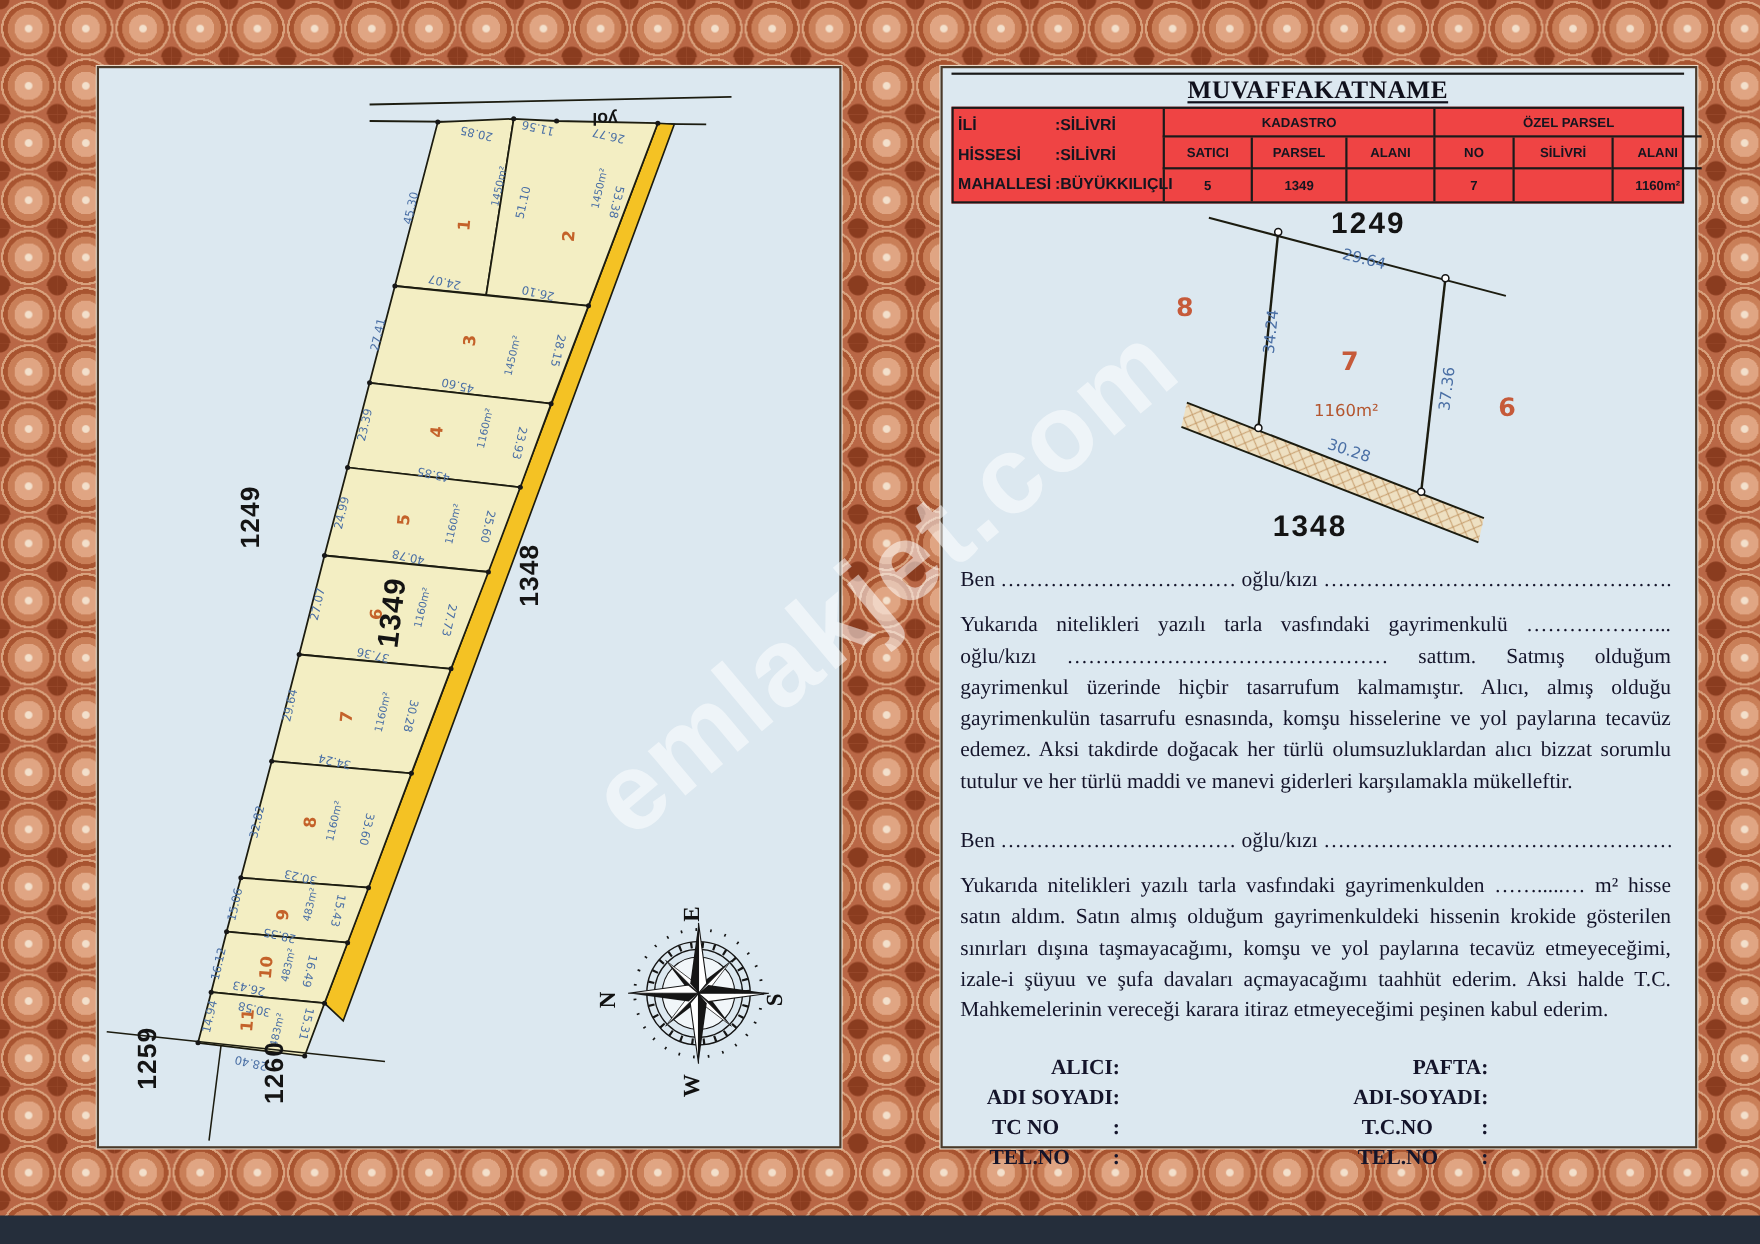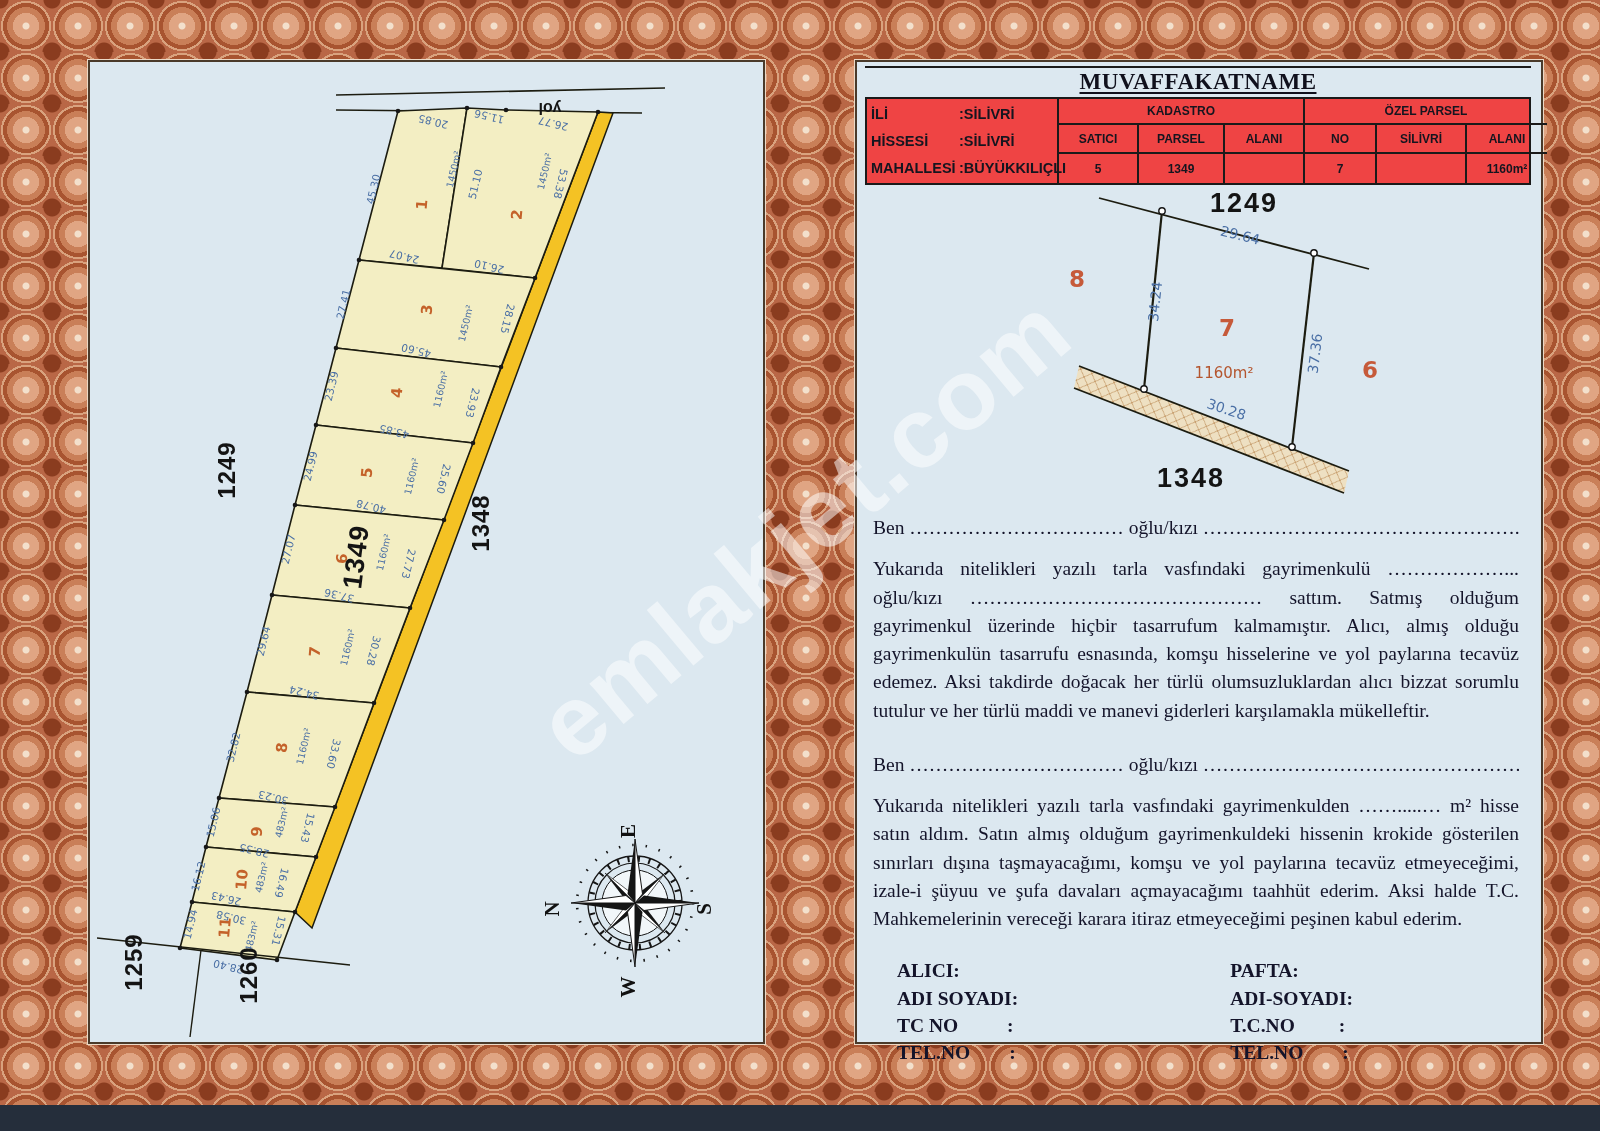--- a/index.html
+++ b/index.html
@@ -60,21 +60,21 @@
   .info-cell{grid-column:1; grid-row:1/4; border-left:none; display:flex; flex-direction:column; justify-content:space-around; padding:2px 4px;}
   .info-row{display:flex; font-size:14.5px;}
   .info-row .lbl{width:88px; flex:none;}
   .group{grid-column:span 3;}
   .body-text{
     position:absolute; left:16px; top:452px; width:646px;
     font:19.5px "Liberation Serif",serif; color:#14142a; line-height:1.45;
   }
   .ben{margin:0; white-space:nowrap; overflow:hidden;}
   .para{margin:13px 0 0 0; text-align:justify;}
-  .sig-row{display:flex; margin-top:24px;}
+  .sig-row{display:flex; margin-top:24px;text-align:right;}
   .sig{white-space:pre; font-weight:bold; font-size:19.5px; line-height:1.4;}
   .sig-alici{margin-left:24px;}
   .sig-satici{margin-left:212px;}
 
   .watermark{
     position:absolute; left:515px; top:695px; z-index:40; pointer-events:none;
     font:bold 100px "Liberation Sans",sans-serif; color:rgba(255,255,255,.52);
     letter-spacing:2px; transform:rotate(-40deg); transform-origin:0 0; white-space:nowrap;
   }
 </style>

